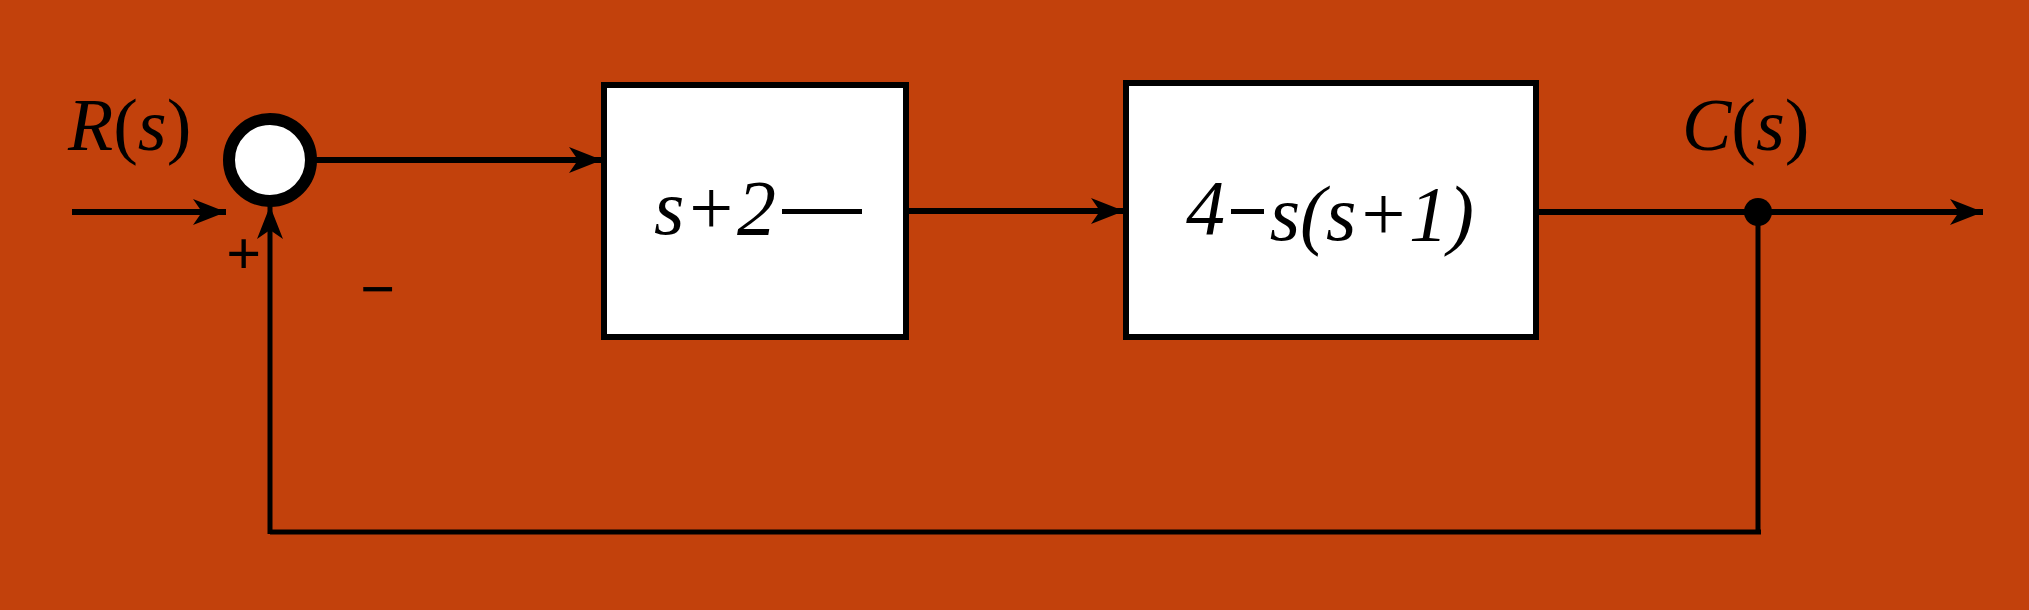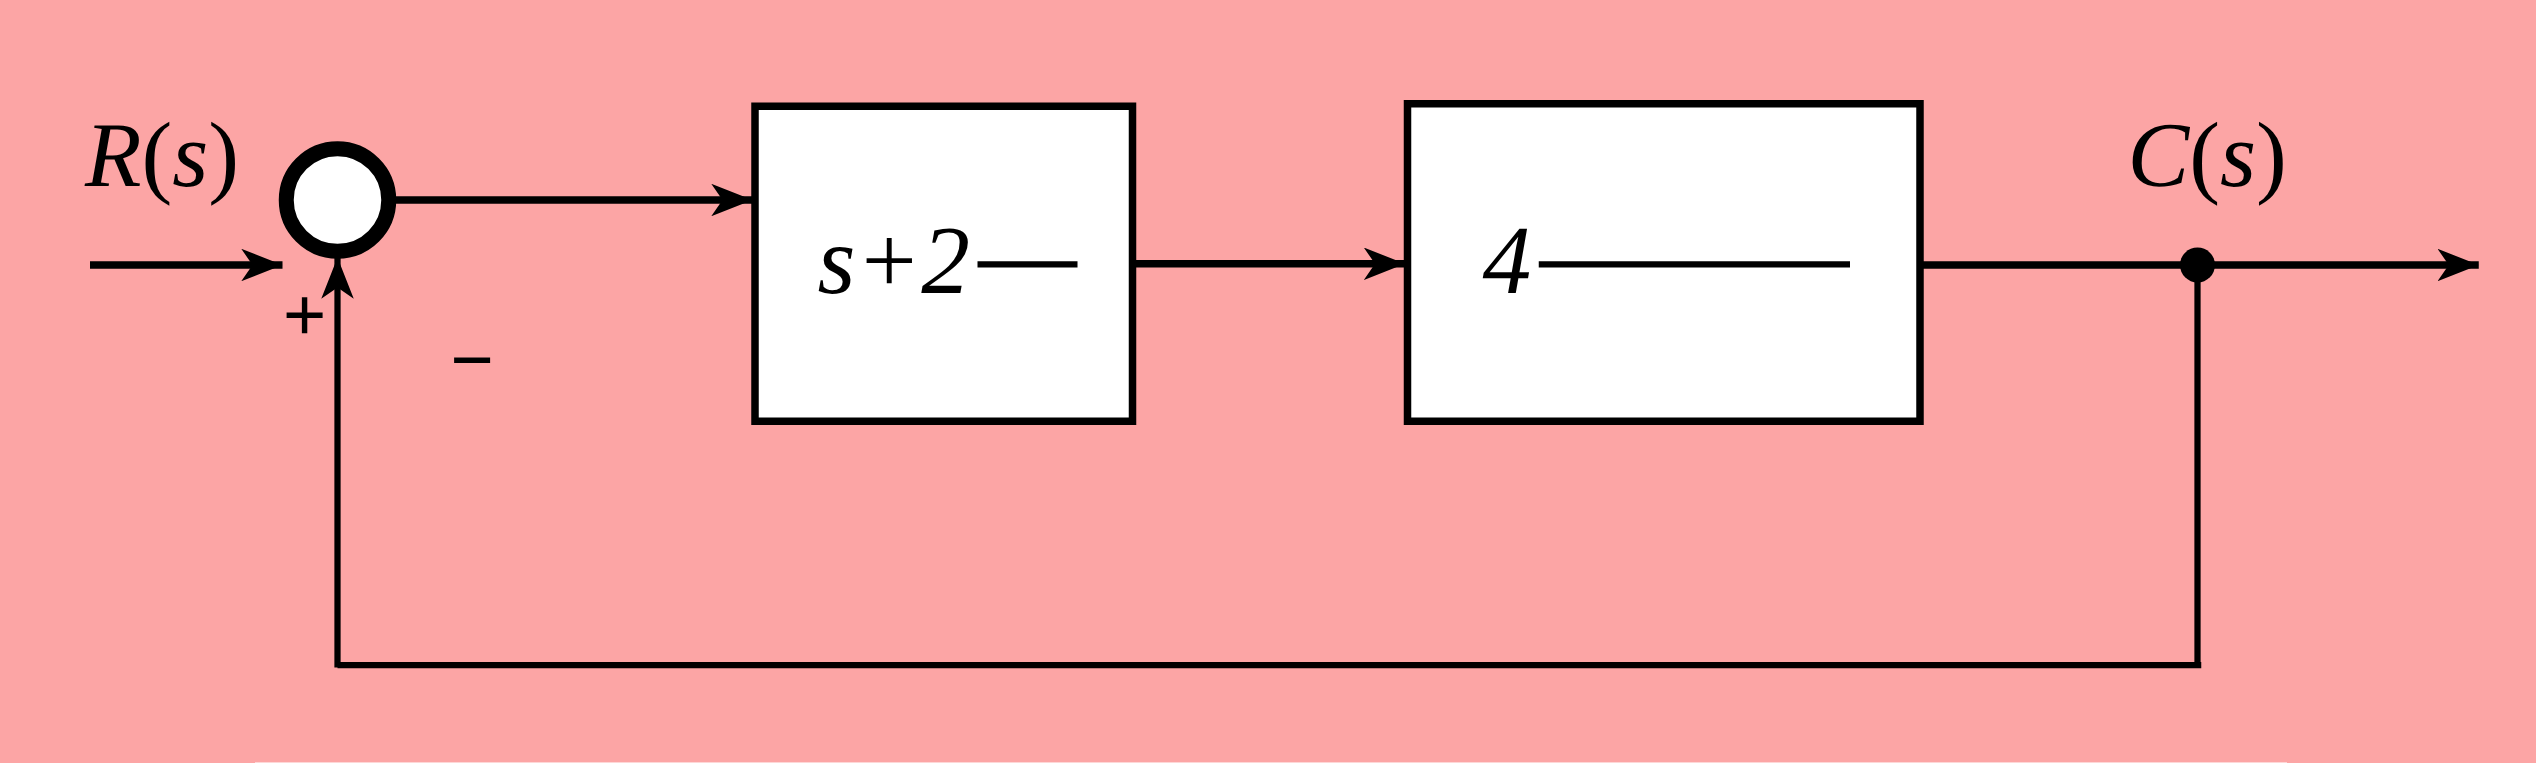--- a/index.html
+++ b/index.html
@@ -8,21 +8,21 @@
     padding: 0;
     background: #ffffff;
   }
   body {
     font-family: "Liberation Serif", "DejaVu Serif", serif;
   }
   #diagram-root {
     position: relative;
     width: 2029px;
     height: 610px;
-    background: #fca5a5;
+    background: #c2410c;
     overflow: hidden;
   }
   #diagram-svg {
     position: absolute;
     left: 0;
     top: 0;
     width: 2029px;
     height: 610px;
     display: block;
   }
@@ -106,31 +106,32 @@
     <line x1="1758" y1="212" x2="1758" y2="532" stroke="#000000" stroke-width="5"></line>
     <line x1="1761" y1="532" x2="270" y2="532" stroke="#000000" stroke-width="5"></line>
     <line x1="270" y1="534" x2="270" y2="206" stroke="#000000" stroke-width="5" marker-end="url(#arrowOpenUp)"></line>
 
   </svg>
 
   <div class="lbl sig-label" style="left:68px; top:88px;">
     <span>R</span><span class="paren">(</span><span style="font-style:italic;">s</span><span class="paren">)</span>
   </div>
 
-  <div class="lbl sig-label" style="left:1682px; top:88px;margin-left:20px;">
+  <div class="lbl sig-label" style="left:1682px; top:88px;">
     <span>C</span><span class="paren">(</span><span style="font-style:italic;">s</span><span class="paren">)</span>
   </div>
 
   <div class="lbl sign-label" style="left:226px; top:222px;">+</div>
 
   <div class="lbl sign-label" style="left:360px; top:258px;">−</div>
 
   <div class="tf" style="left:648px; top:100px; width:214px; height:222px;">
     <div class="num">s+2</div>
     <div class="bar"></div>
   </div>
 
   <div class="tf" style="left:1180px; top:98px; width:300px; height:226px;">
     <div class="num">4</div>
     <div class="bar"></div>
+    <div class="den">s(s+1)</div>
   </div>
 
 </div>
 
 </body></html>

